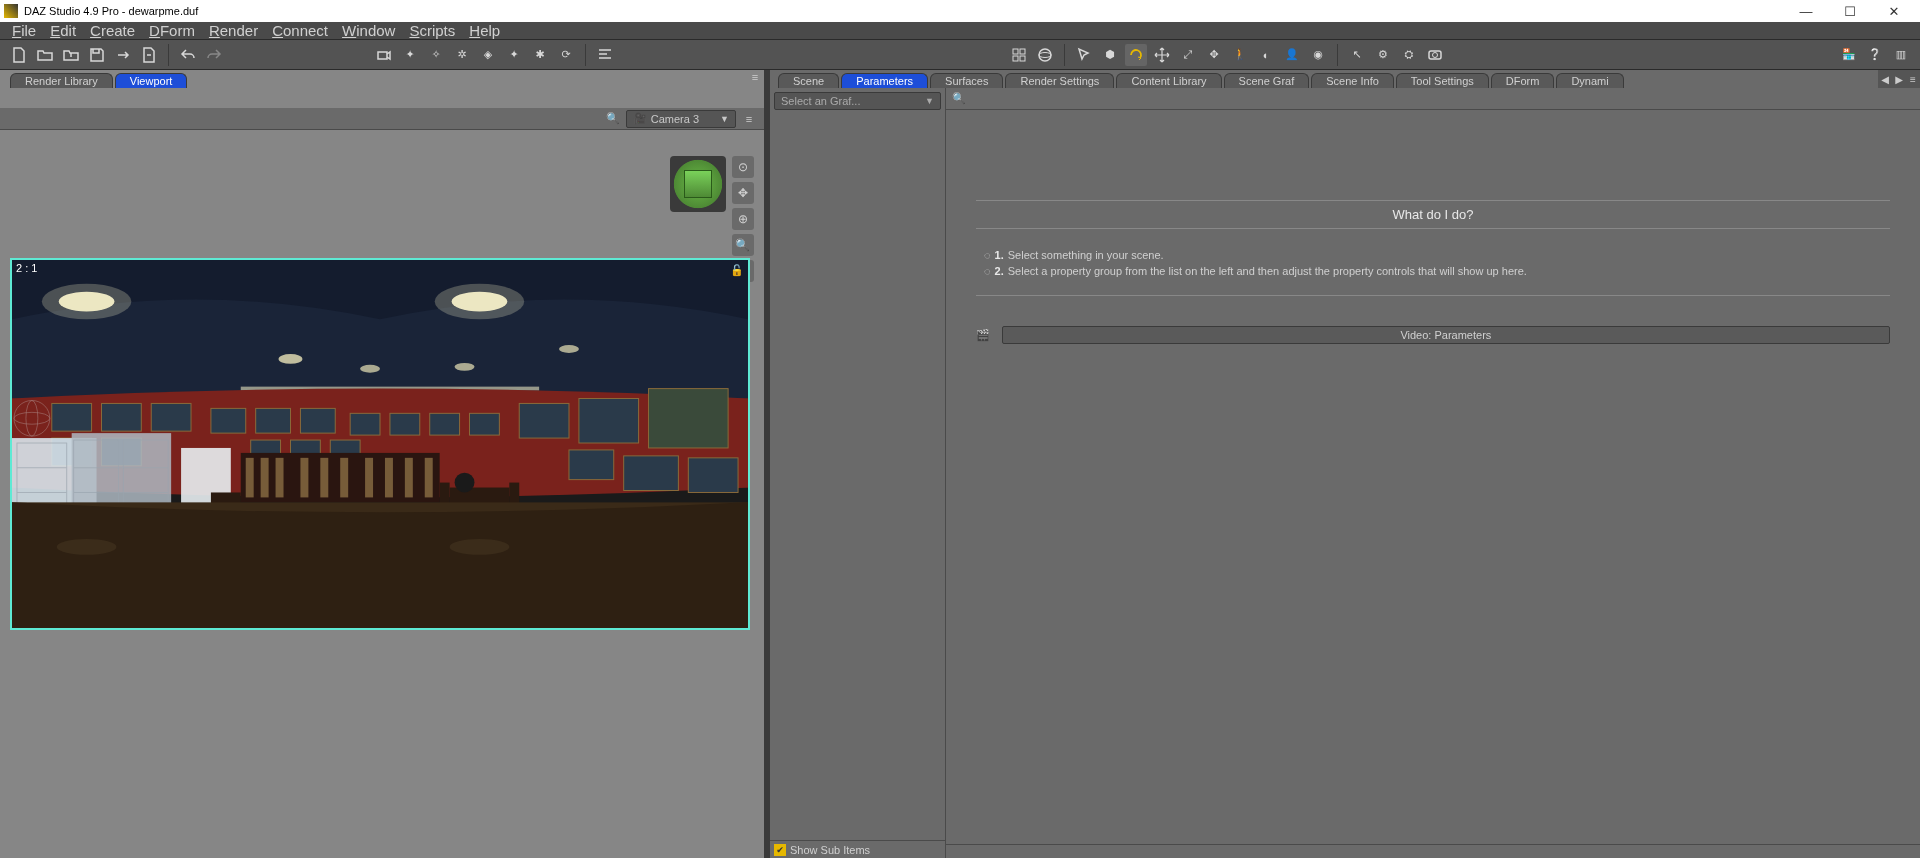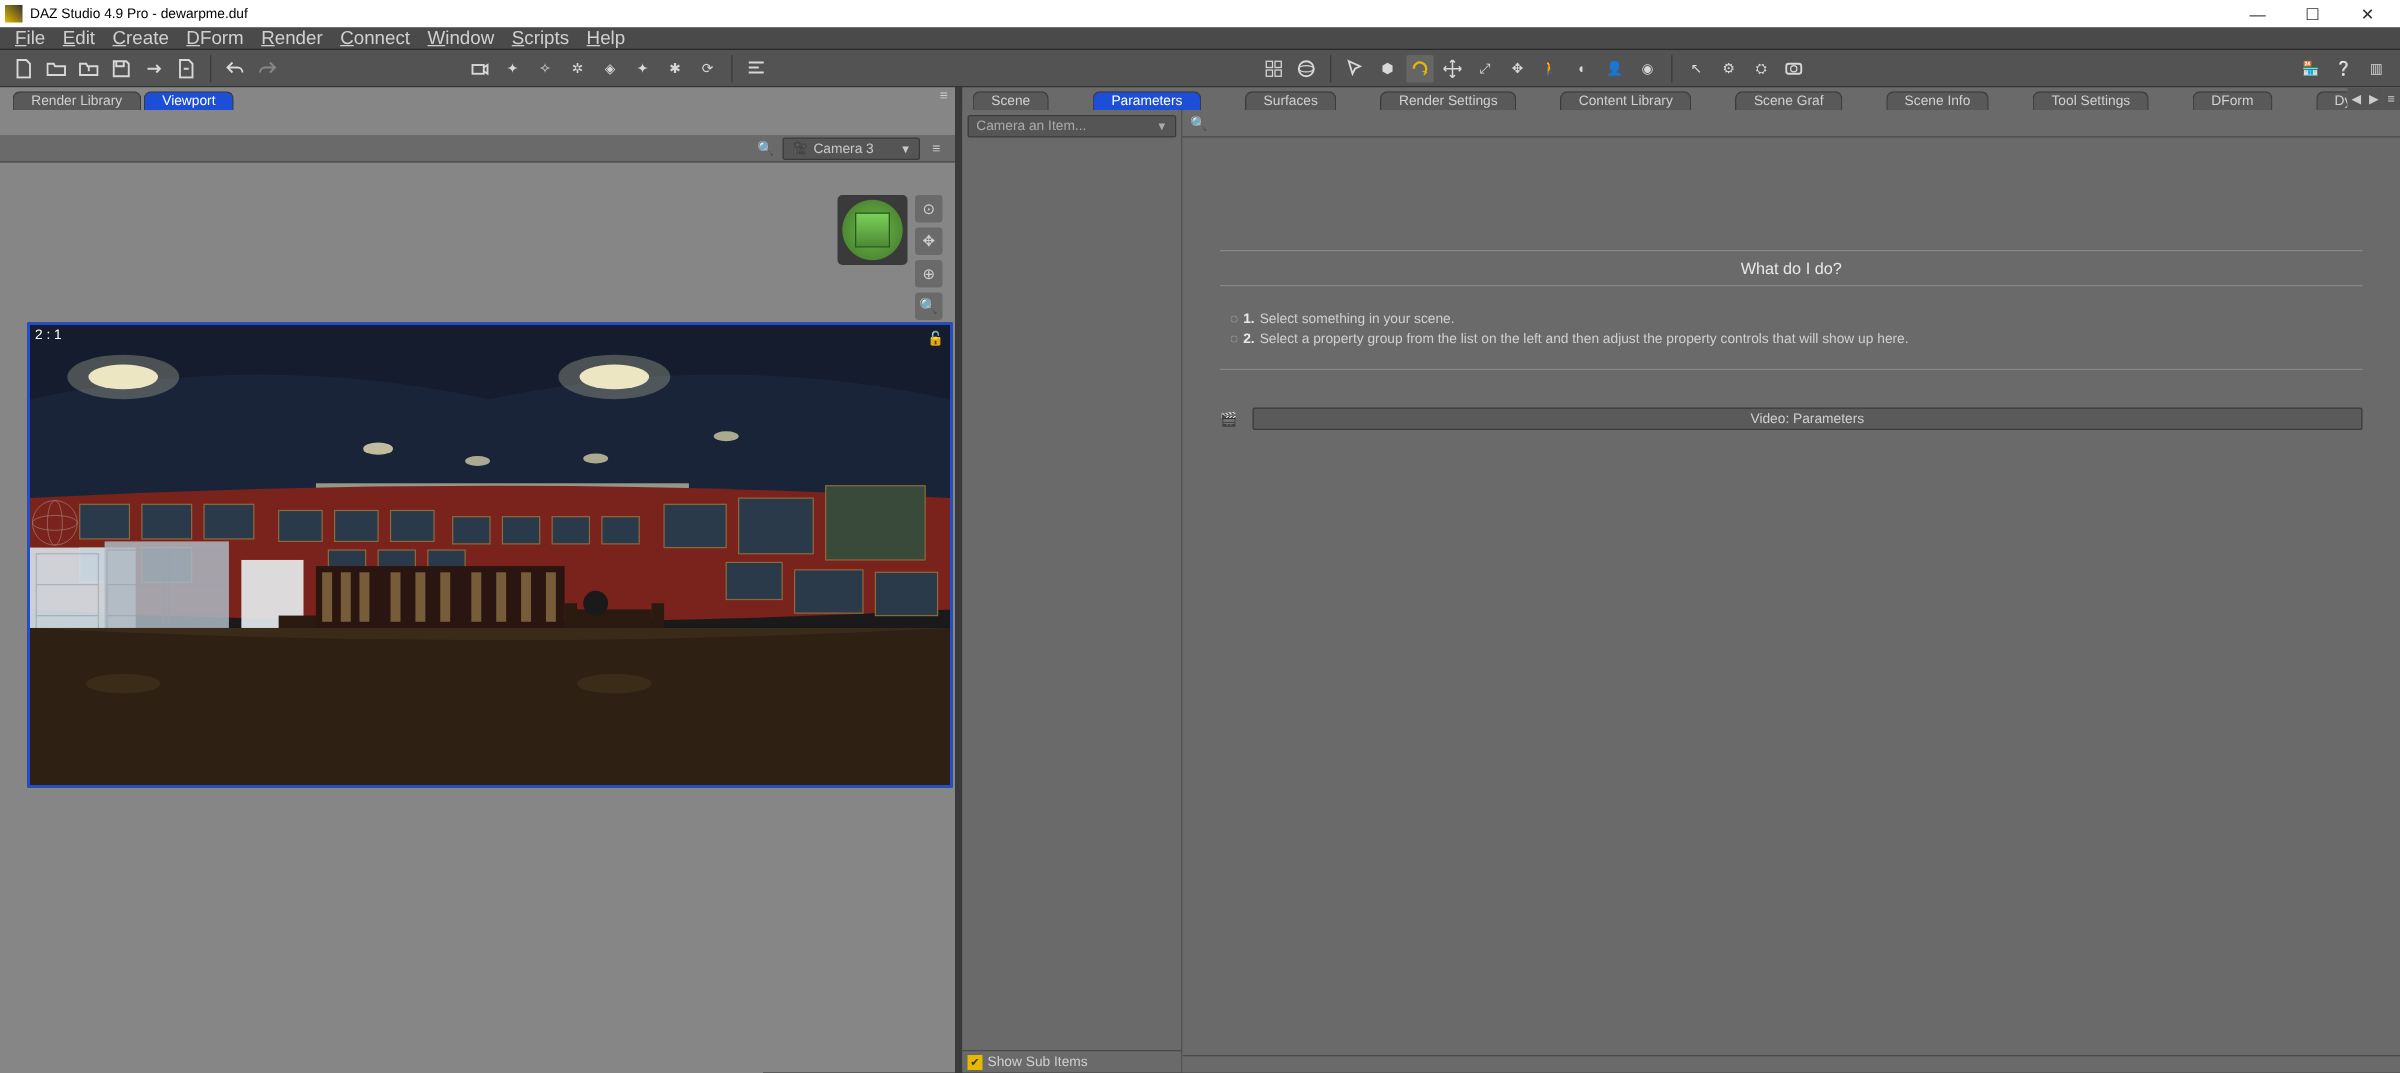--- a/index.html
+++ b/index.html
@@ -41,27 +41,27 @@
 .vpheader .sel { height:18px; background:#555; border:1px solid #3a3a3a; display:flex; align-items:center; padding:0 6px; gap:4px; border-radius:2px; font-size:11px; min-width:110px; }
 .vpheader .sel .caret { margin-left:auto; font-size:9px; }
 .vpheader .hb { width:18px; height:18px; display:flex; align-items:center; justify-content:center; color:#d0d0d0; }
 
 
 .vparea { flex:1; position:relative; background:#868686; padding:0 10px 10px 10px; }
 .navcube { position:absolute; right:38px; top:6px; width:56px; height:56px; background:radial-gradient(circle,#6bbb47 0%,#4e8a35 60%,#3a3a3a 62%); border-radius:4px; display:flex; align-items:center; justify-content:center; }
 .navcube .cube { width:28px; height:28px; background:linear-gradient(#7ad15a,#4e8a35); border:1px solid #2a5a1a; }
 .navctrls { position:absolute; right:10px; top:6px; display:flex; flex-direction:column; gap:4px; }
 .navctrls .nb { width:22px; height:22px; background:#6a6a6a; border-radius:3px; display:flex; align-items:center; justify-content:center; color:#d0d0d0; font-size:12px; }
-.render { position:absolute; left:22px; top:108px; width:740px; height:372px; border:2px solid #1d4ed8; background:#1a1a1a; overflow:hidden; }
+.render { position:absolute; left:10px; top:108px; width:740px; height:372px; border:2px solid #5eead4; background:#1a1a1a; overflow:hidden; }
 .render .ratio { position:absolute; left:4px; top:2px; color:#fff; font-size:11px; z-index:2; }
 .render .lockicon { position:absolute; right:4px; top:4px; color:#ccc; font-size:11px; z-index:2; }
 .render svg { width:100%; height:100%; display:block; }
 
 
-.rtabrow { height:18px; display:flex; align-items:end; padding-left:8px; gap:2px; position:relative; background:#6a6a6a; overflow:hidden;justify-content:space-between; }
+.rtabrow { height:18px; display:flex; align-items:end; padding-left:8px; gap:2px; position:relative; background:#6a6a6a; overflow:hidden; }
 .rtabrow .navarr { position:absolute; right:0; top:0; height:18px; display:flex; background:#6a6a6a; }
 .rtabrow .navarr span { width:14px; display:flex; align-items:center; justify-content:center; font-size:10px; color:#ccc; background:#555; }
 
 .rcontent { flex:1; display:flex; background:#6a6a6a; }
 .rside { width:176px; background:#6a6a6a; border-right:1px solid #4a4a4a; display:flex; flex-direction:column; }
 .rside .sel { margin:4px; height:18px; background:#555; border:1px solid #3a3a3a; display:flex; align-items:center; padding:0 6px; font-size:11px; color:#aaa; border-radius:2px; }
 .rside .sel .caret { margin-left:auto; font-size:9px; }
 .rside .tree { flex:1; }
 .rside .chk { height:18px; display:flex; align-items:center; gap:4px; padding:0 4px; font-size:11px; color:#d0d0d0; border-top:1px solid #4a4a4a; }
 .rside .chk .box { width:12px; height:12px; background:#e6b800; display:flex; align-items:center; justify-content:center; font-size:9px; color:#333; }
@@ -371,21 +371,21 @@
       <div class="navarr">
         <span>◀</span>
         <span>▶</span>
         <span>≡</span>
       </div>
     </div>
 
     <div class="rcontent">
       <div class="rside">
         <div class="sel">
-          <span>Camera an Item...</span>
+          <span>Select an Graf...</span>
           <span class="caret">▼</span>
         </div>
         <div class="tree"></div>
         <div class="chk">
           <div class="box">✔</div>
           <span>Show Sub Items</span>
         </div>
       </div>
 
       <div class="rmain">

